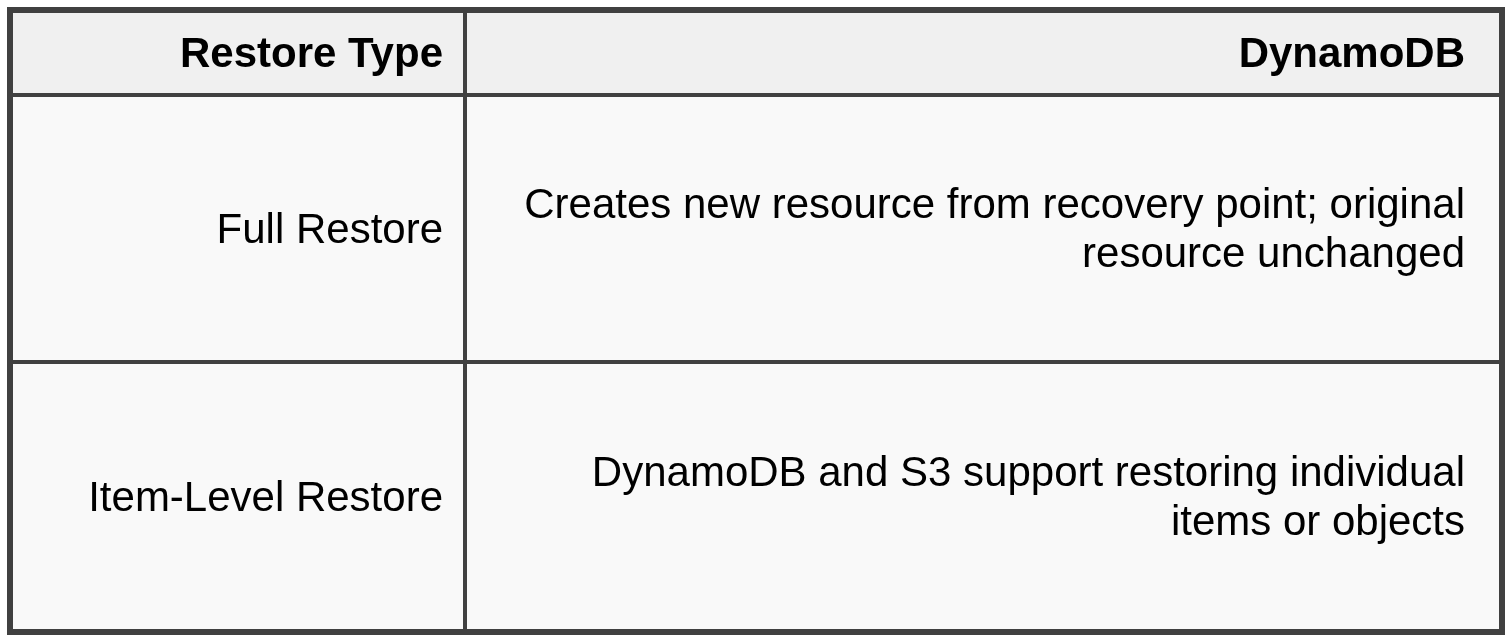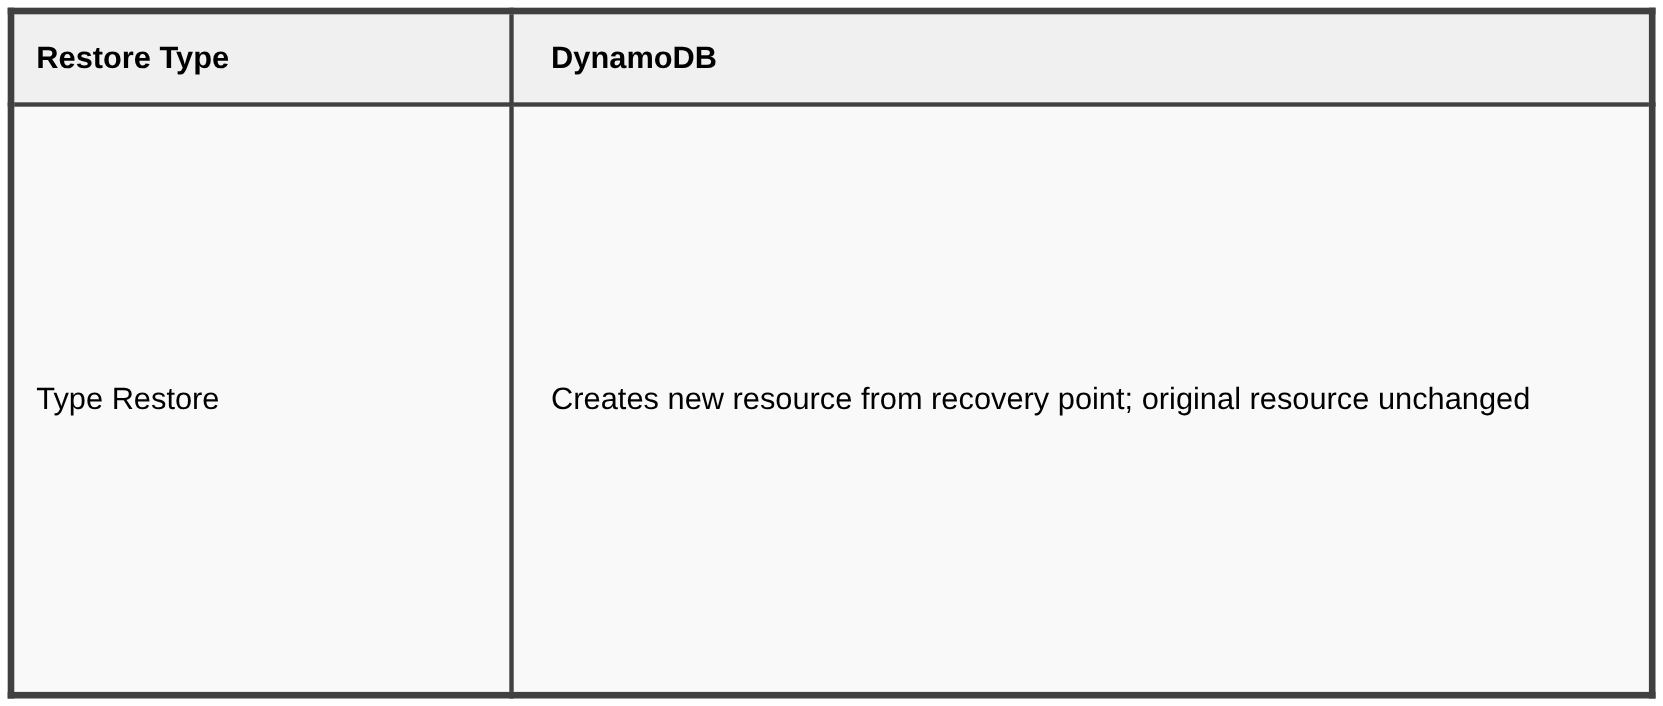--- a/index.html
+++ b/index.html
@@ -19,23 +19,23 @@
   table.restore-table {
     border-collapse: collapse;
     width: 1498px;
     height: 628px;
     table-layout: fixed;
     background: #f9f9f9;
   }
   table.restore-table th,
   table.restore-table td {
     border: 4px solid #404040;
-    text-align: left;
+    text-align: right;
     vertical-align: middle;
-    font-size: 28px;
+    font-size: 42px;
     line-height: 1.15;
     overflow: hidden;
   }
   table.restore-table {
     border: 6px solid #404040;
   }
   th.col-type, td.col-type {
     width: 410px; 
     padding: 0 20px;
   }
@@ -59,18 +59,22 @@
 <div class="page">
   <table class="restore-table">
     <thead>
       <tr>
         <th class="col-type">Restore Type</th>
         <th class="col-details">DynamoDB</th>
       </tr>
     </thead>
     <tbody>
       <tr>
-        <td class="col-type">Type Restore</td>
+        <td class="col-type">Full Restore</td>
         <td class="col-details">Creates new resource from recovery point; original resource unchanged</td>
+      </tr>
+      <tr>
+        <td class="col-type">Item-Level Restore</td>
+        <td class="col-details">DynamoDB and S3 support restoring individual items or objects</td>
       </tr>
     </tbody>
   </table>
 </div>
 
 </body></html>

